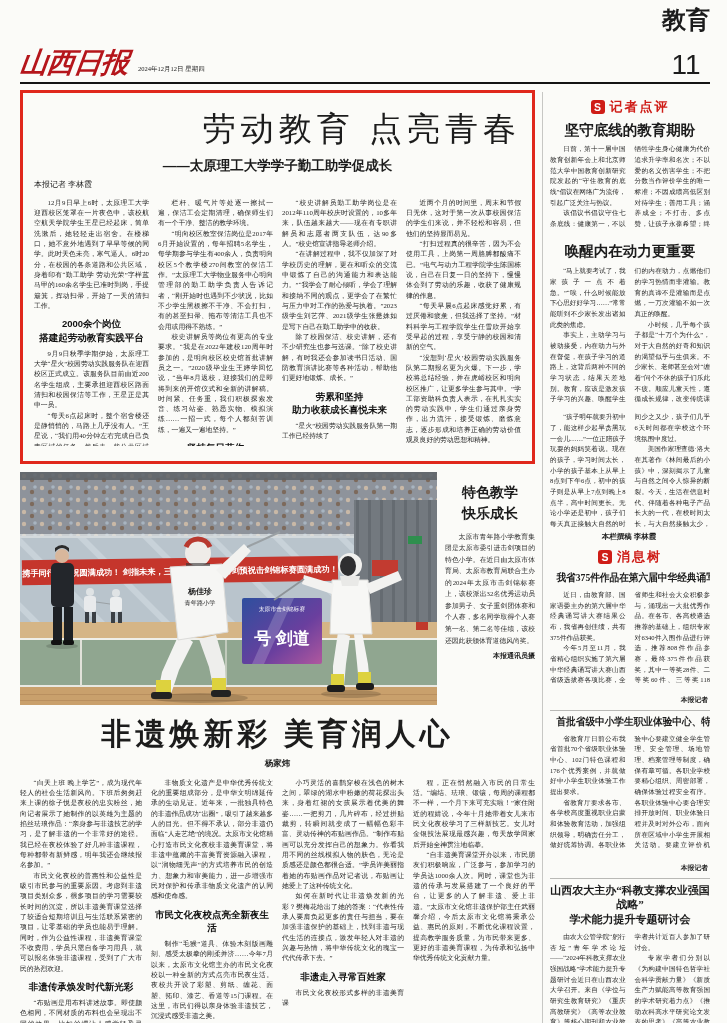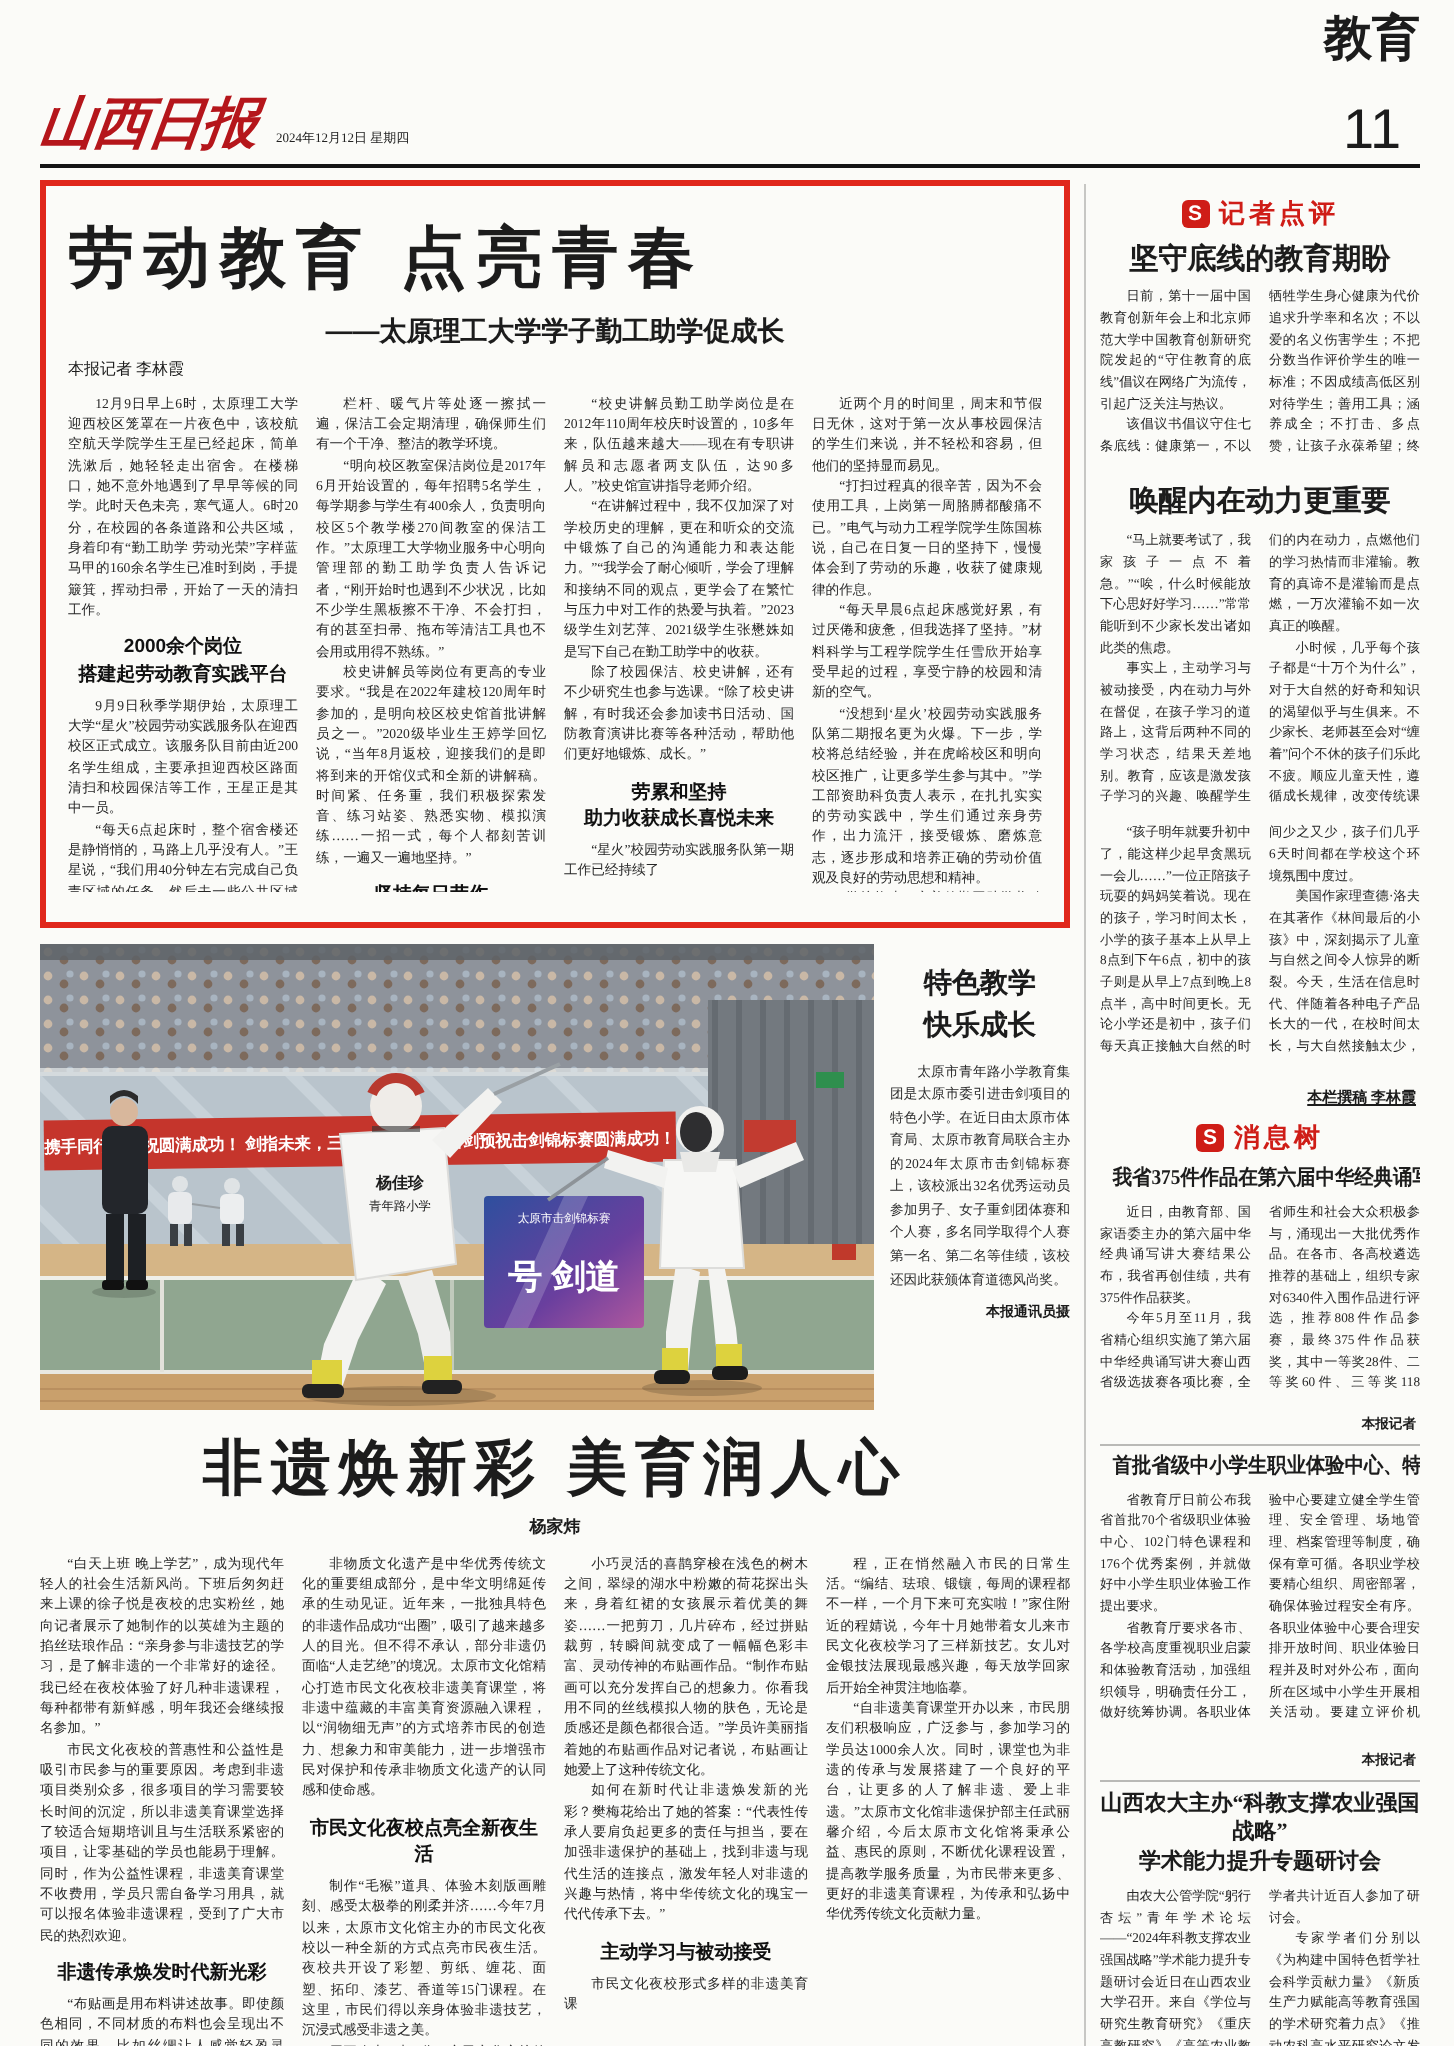--- a/index.html
+++ b/index.html
@@ -15,22 +15,22 @@
   .section-name{font-size:24px;font-weight:bold;line-height:0.95;}
   .page-num{font-size:28px;font-family:"Liberation Sans",sans-serif;line-height:0.85;}
   .hdr-rule{height:2px;background:#141414;margin:5px 17px 0 20px;}
   
   .content{display:flex;padding:6px 17px 0 20px;gap:7px;height:990px;}
   .left-zone{width:515px;flex:none;overflow:hidden;}
   .v-div{width:1px;background:#c7c7c4;flex:none;margin:2px 0 30px;}
   .sidebar{flex:1;min-width:0;overflow:hidden;padding-top:2px;}
   
   .main-box{border:3px solid #e0281c;height:374px;box-sizing:border-box;padding:6px 11px 6px;overflow:hidden;}
-  .main-title{font-family:"Liberation Sans",sans-serif;font-weight:700;font-size:33px;
-              letter-spacing:5px;text-align:left;margin:8px 0 5px;}
+  .main-title{font-family:"Liberation Sans",sans-serif;font-weight:400;font-size:33px;
+              letter-spacing:5px;text-align:right;margin:8px 0 5px;}
   .main-sub{font-family:"Liberation Sans",sans-serif;font-weight:700;font-size:13.5px;
             text-align:center;margin:0 0 4px;}
   .byline{font-size:8px;margin:0 0 8px;}
   .cols{display:flex;gap:9px;}
   .col{flex:1;min-width:0;overflow:hidden;}
   .main-box .col{height:248px;}
   .para{margin:0;text-indent:2em;font-size:6.8px;line-height:1.52;text-align:justify;color:#262626;}
   .col-head{font-family:"Liberation Sans",sans-serif;font-weight:700;font-size:9.5px;text-align:center;
             margin:6px 0 5px;white-space:pre-line;line-height:1.4;color:#111;}
   
@@ -58,21 +58,21 @@
   .sb-title{font-size:14.5px;font-weight:700;text-align:center;margin:4px 0 5px;line-height:1.3;
             white-space:pre-line;}
   .sb-title.small{font-size:10.5px;transform:scaleX(0.92);transform-origin:center;white-space:nowrap;}
   .sb-title.small2{font-size:11px;white-space:pre-line;line-height:1.35;}
   .sb-body{column-count:2;column-gap:9px;font-size:6.6px;line-height:1.62;text-align:justify;
            overflow:hidden;color:#262626;}
   .sb-body .para{font-size:6.6px;line-height:1.62;}
   .bh1{max-height:94px;} .bh2{max-height:146px;} .bh3{max-height:120px;}
   .bh4{max-height:104px;} .bh5{max-height:128px;} .bh6{max-height:128px;}
   .sb-signoff{text-align:right;font-weight:700;font-size:6.8px;margin:1px 2px 3px 0;}
-  .sb-attrib{text-align:right;font-weight:700;font-size:7.5px;margin:12px 2px 4px 0;text-decoration:underline;}
+  .sb-attrib{text-align:center;font-weight:700;font-size:7.5px;margin:0 2px 4px 0;}
   .sb-rule{border-top:1px solid #b9b9b6;margin:5px 0 4px;}
 </style>
 </head>
 <body>
 
 <div class="page">
 
   <div class="hdr">
     <div class="hdr-row">
       <div class="masthead">山西日报</div>
@@ -265,21 +265,21 @@
             </div>
           <div class="col">
               <p class="para">非物质文化遗产是中华优秀传统文化的重要组成部分，是中华文明绵延传承的生动见证。近年来，一批独具特色的非遗作品成功“出圈”，吸引了越来越多人的目光。但不得不承认，部分非遗仍面临“人走艺绝”的境况。太原市文化馆精心打造市民文化夜校非遗美育课堂，将非遗中蕴藏的丰富美育资源融入课程，以“润物细无声”的方式培养市民的创造力、想象力和审美能力，进一步增强市民对保护和传承非物质文化遗产的认同感和使命感。</p>
               <h4 class="col-head">市民文化夜校点亮全新夜生活</h4>
               <p class="para">制作“毛猴”道具、体验木刻版画雕刻、感受太极拳的刚柔并济……今年7月以来，太原市文化馆主办的市民文化夜校以一种全新的方式点亮市民夜生活。夜校共开设了彩塑、剪纸、缠花、面塑、拓印、漆艺、香道等15门课程。在这里，市民们得以亲身体验非遗技艺，沉浸式感受非遗之美。</p>
               <p class="para">周五晚上6时30分，市民文化夜校的缠花课准时开课。从最初的15人小班，到如今的50人大班，越来越多的非遗爱好者会聚于此，共赴一场文化与美的非遗之约。“绕丝是缠花制作的第一步，丝线绕得好不好，直接关系到缠花的整体效果。大家可以像这样将金属丝固定进行缠绕处理，尽可能匀称地绕出丝线的笔画。”缠花课代表性传承人庄秋燕一边示范缠丝的基本要求，一边为学员们演示操作手法。在她的耐心指导下，学员们很快掌握了制作方法，一件件金丝缠绕作品初见雏形。</p>
             </div>
           <div class="col">
               <p class="para">小巧灵活的喜鹊穿梭在浅色的树木之间，翠绿的湖水中粉嫩的荷花探出头来，身着红裙的女孩展示着优美的舞姿……一把剪刀，几片碎布，经过拼贴裁剪，转瞬间就变成了一幅幅色彩丰富、灵动传神的布贴画作品。“制作布贴画可以充分发挥自己的想象力。你看我用不同的丝线模拟人物的肤色，无论是质感还是颜色都很合适。”学员许美丽指着她的布贴画作品对记者说，布贴画让她爱上了这种传统文化。</p>
               <p class="para">如何在新时代让非遗焕发新的光彩？樊梅花给出了她的答案：“代表性传承人要肩负起更多的责任与担当，要在加强非遗保护的基础上，找到非遗与现代生活的连接点，激发年轻人对非遗的兴趣与热情，将中华传统文化的瑰宝一代代传承下去。”</p>
-              <h4 class="col-head">主动学习与被动接受</h4>
+              <h4 class="col-head">非遗走入寻常百姓家</h4>
               <p class="para">市民文化夜校形式多样的非遗美育课</p>
             </div>
           <div class="col">
               <p class="para">程，正在悄然融入市民的日常生活。“编结、珐琅、锻镶，每周的课程都不一样，一个月下来可充实啦！”家住附近的程婧说，今年十月她带着女儿来市民文化夜校学习了三样新技艺。女儿对金银技法展现最感兴趣，每天放学回家后开始全神贯注地临摹。</p>
               <p class="para">“自非遗美育课堂开办以来，市民朋友们积极响应，广泛参与，参加学习的学员达1000余人次。同时，课堂也为非遗的传承与发展搭建了一个良好的平台，让更多的人了解非遗、爱上非遗。”太原市文化馆非遗保护部主任武丽馨介绍，今后太原市文化馆将秉承公益、惠民的原则，不断优化课程设置，提高教学服务质量，为市民带来更多、更好的非遗美育课程，为传承和弘扬中华优秀传统文化贡献力量。</p>
             </div>
         </div>
       </article>
     </div>
 

